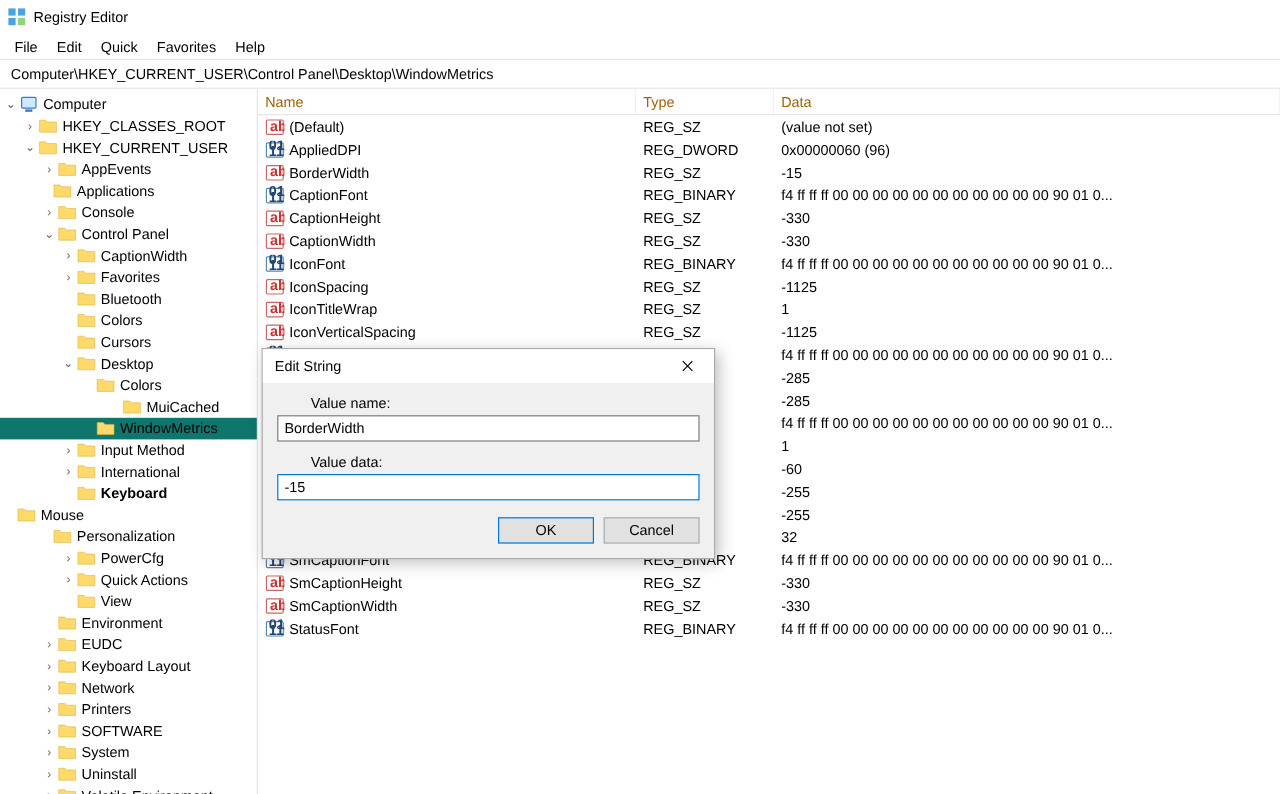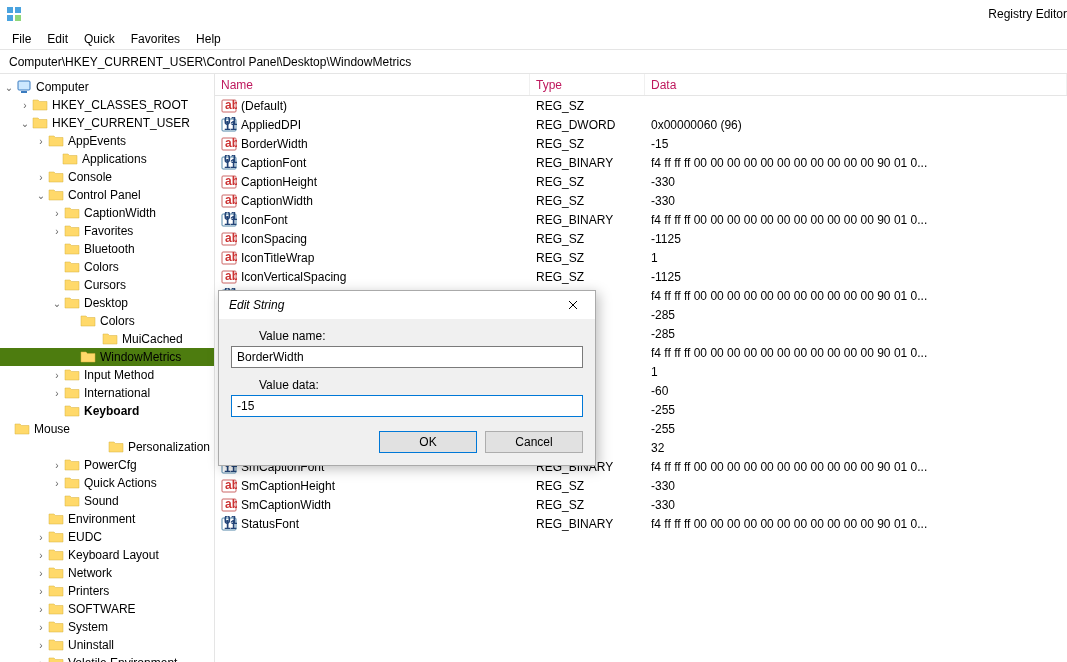--- a/index.html
+++ b/index.html
@@ -1,75 +1,75 @@
 <!DOCTYPE html>
 <html><head>
 <meta charset="utf-8">
 <style>
   * { box-sizing: border-box; margin: 0; padding: 0; font-family: "Segoe UI", Tahoma, sans-serif; font-size: 12px; color: #000; }
   body { width: 1067px; height: 662px; background: #fff; overflow: hidden; position: relative; }
 
   
-  .titlebar { height: 28px; display: flex; align-items: center; padding-left: 6px; background: #fff; justify-content: space-between; }
+  .titlebar { height: 28px; display: flex; align-items: center; padding-left: 6px; background: #fff; }
   .titlebar .app-icon { width: 16px; height: 16px; margin-right: 6px; display: inline-flex; }
   .titlebar .title { color: #000; font-size: 12px; }
 
   
   .menubar { height: 22px; display: flex; align-items: center; padding-left: 4px; background: #fff; border-bottom: 1px solid #e5e5e5; }
   .menubar .menu-item { padding: 2px 8px; cursor: default; }
 
   
   .addressbar { height: 24px; display: flex; align-items: center; padding: 0 4px; border-bottom: 1px solid #e5e5e5; }
   .addressbar input { width: 100%; border: 1px solid #fff; height: 20px; padding: 1px 4px; font-size: 12px; outline: none; }
 
   
   .main { display: flex; height: calc(662px - 28px - 22px - 24px); }
   .tree-pane { width: 215px; border-right: 1px solid #e5e5e5; overflow-y: auto; overflow-x: hidden; padding-top: 4px; }
   .list-pane { flex: 1; overflow: auto; position: relative; }
 
   
   .tree ul { list-style: none; padding-left: 0; }
   .tree li { white-space: nowrap; }
   .tree .row { display: flex; align-items: center; height: 18px; cursor: default; }
-  .tree .row.selected { background: #4d7c0f; }
+  .tree .row.selected { background: #0f766e; }
   .tree .twisty { width: 14px; text-align: center; color: #666; font-size: 10px; display: inline-block; user-select: none; }
   .tree .twisty.blank { visibility: hidden; }
   .tree .folder-icon { width: 16px; height: 14px; margin-right: 4px; display: inline-flex; align-items: center; }
   .tree .label { padding-right: 4px; }
 
   
   .folder-svg { fill: #ffd96a; stroke: #d7b13e; stroke-width: .5; }
 
   
   .list-header { display: flex; align-items: center; height: 22px; border-bottom: 1px solid #e5e5e5; position: sticky; top: 0; background: #fff; }
-  .list-header .col { padding: 0 6px; color: #be185d; font-weight: 400; border-right: 1px solid #f0f0f0; height: 100%; display: flex; align-items: center; }
+  .list-header .col { padding: 0 6px; color: #a16207; font-weight: 400; border-right: 1px solid #f0f0f0; height: 100%; display: flex; align-items: center; }
   .col-name { width: 315px; }
   .col-type { width: 115px; }
   .col-data { flex: 1; }
 
   
   .list-body { }
   .list-row { display: flex; align-items: center; height: 19px; cursor: default; }
   .list-row .cell { padding: 0 6px; overflow: hidden; text-overflow: ellipsis; white-space: nowrap; }
   .list-row .cell.name { width: 315px; display: flex; align-items: center; }
   .list-row .cell.type { width: 115px; }
   .list-row .cell.data { flex: 1; }
   .list-row .val-icon { width: 16px; height: 16px; margin-right: 4px; flex-shrink: 0; display: inline-flex; }
 
   
   .dialog { position: absolute; left: 218px; top: 290px; width: 378px; background: #f0f0f0; border: 1px solid #aaa; box-shadow: 3px 3px 12px rgba(0,0,0,.25); }
   .dialog .dlg-title { height: 28px; background: #fff; display: flex; align-items: center; justify-content: space-between; padding: 0 2px 0 10px; }
-  .dialog .dlg-title .t { font-size: 12px; font-style: italic; }
+  .dialog .dlg-title .t { font-size: 12px; }
   .dialog .dlg-close { width: 40px; height: 24px; display: flex; align-items: center; justify-content: center; cursor: default; }
   .dialog .dlg-body { padding: 10px 12px 12px 12px; }
   .dialog label { display: block; margin-bottom: 3px; margin-left: 28px; }
   .dialog input[type=text] { width: 100%; height: 22px; padding: 2px 5px; border: 1px solid #7a7a7a; background: #fff; font-size: 12px; margin-bottom: 10px; }
   .dialog input.focused { border-color: #0078d7; outline: none; }
   .dialog .dlg-buttons { display: flex; justify-content: flex-end; gap: 8px; margin-top: 4px; }
-  .dialog button { width: 98px; height: 22px; background: #e1e1e1; border: 1px solid #adadad; font-size: 12px; cursor: default; }
+  .dialog button { width: 80px; height: 22px; background: #e1e1e1; border: 1px solid #adadad; font-size: 12px; cursor: default; }
   .dialog button.primary { border-color: #0078d7; }
 
   
   .ic16 { width:16px; height:16px; }
 </style>
 </head>
 <body>
 
 <svg width="0" height="0" style="position:absolute">
   <defs>
@@ -160,21 +160,21 @@
                     <span class="twisty">›</span>
                     <span class="folder-icon">
                       <svg class="ic16" viewBox="0 0 16 16">
                         <use href="#folder-g"></use>
                       </svg>
                     </span>
                     <span class="label">AppEvents</span>
                   </div>
                 </li>
                 <li>
-                  <div class="row" style="padding-left:48px;">
+                  <div class="row" style="padding-left:30px;">
                     <span class="twisty blank">▸</span>
                     <span class="folder-icon">
                       <svg class="ic16" viewBox="0 0 16 16">
                         <use href="#folder-g"></use>
                       </svg>
                     </span>
                     <span class="label">Applications</span>
                   </div>
                 </li>
                 <li>
@@ -338,21 +338,21 @@
                         <span class="twisty blank">▸</span>
                         <span class="folder-icon">
                           <svg class="ic16" viewBox="0 0 16 16">
                             <use href="#folder-g"></use>
                           </svg>
                         </span>
                         <span class="label">Mouse</span>
                       </div>
                     </li>
                     <li>
-                      <div class="row" style="padding-left:50px;justify-content:flex-end;">
+                      <div class="row" style="padding-left:30px;">
                         <span class="twisty blank">▸</span>
                         <span class="folder-icon">
                           <svg class="ic16" viewBox="0 0 16 16">
                             <use href="#folder-g"></use>
                           </svg>
                         </span>
                         <span class="label">Personalization</span>
                       </div>
                     </li>
                     <li>
@@ -378,21 +378,21 @@
                       </div>
                     </li>
                     <li>
                       <div class="row" style="padding-left:50px;">
                         <span class="twisty blank">▸</span>
                         <span class="folder-icon">
                           <svg class="ic16" viewBox="0 0 16 16">
                             <use href="#folder-g"></use>
                           </svg>
                         </span>
-                        <span class="label">Sound</span>
+                        <span class="label">View</span>
                       </div>
                     </li>
                   </ul>
                 </li>
                 <li>
                   <div class="row" style="padding-left:34px;">
                     <span class="twisty blank">▸</span>
                     <span class="folder-icon">
                       <svg class="ic16" viewBox="0 0 16 16">
                         <use href="#folder-g"></use>
@@ -505,20 +505,21 @@
         <div class="list-row">
           <div class="cell name">
             <span class="val-icon">
               <svg class="ic16" viewBox="0 0 16 16">
                 <use href="#regsz-g"></use>
               </svg>
             </span>
             <span>(Default)</span>
           </div>
           <div class="cell type">REG_SZ</div>
+          <div class="cell data">(value not set)</div>
         </div>
         <div class="list-row">
           <div class="cell name">
             <span class="val-icon">
               <svg class="ic16" viewBox="0 0 16 16">
                 <use href="#regbin-g"></use>
               </svg>
             </span>
             <span>AppliedDPI</span>
           </div>

